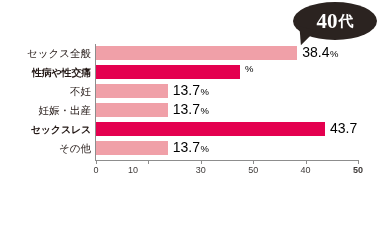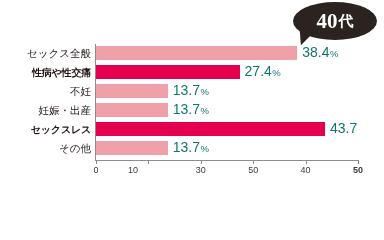--- a/index.html
+++ b/index.html
@@ -139,21 +139,21 @@
   .bar.dark  { background: #e4004f; }
 
   .bar-value {
     position: absolute;
     top: 1px;
     height: 16px;
     display: flex;
     align-items: baseline;
     font-size: 14px;
     line-height: 1;
-    color: #0f766e;
+    color: #000000;
     white-space: nowrap;
     font-family: "Liberation Sans", "DejaVu Sans", sans-serif;
   }
   .bar-value .pct {
     font-size: 9.5px;
     margin-left: 0.5px;
   }
 
   
   .ticks {
@@ -204,21 +204,20 @@
           <div class="bar light" style="width: 201.216px;"></div>
           <div class="bar-value" style="left: 302.216px;">
             <span>38.4</span>
             <span class="pct">%</span>
           </div>
         </div>
         <div class="row" style="top: 19px;">
           <div class="row-label bold">性病や性交痛</div>
           <div class="bar dark" style="width: 143.576px;"></div>
           <div class="bar-value" style="left: 244.576px;">
-            <span>27.4</span>
             <span class="pct">%</span>
           </div>
         </div>
         <div class="row" style="top: 38px;">
           <div class="row-label">不妊</div>
           <div class="bar light" style="width: 71.788px;"></div>
           <div class="bar-value" style="left: 172.788px;">
             <span>13.7</span>
             <span class="pct">%</span>
           </div>

